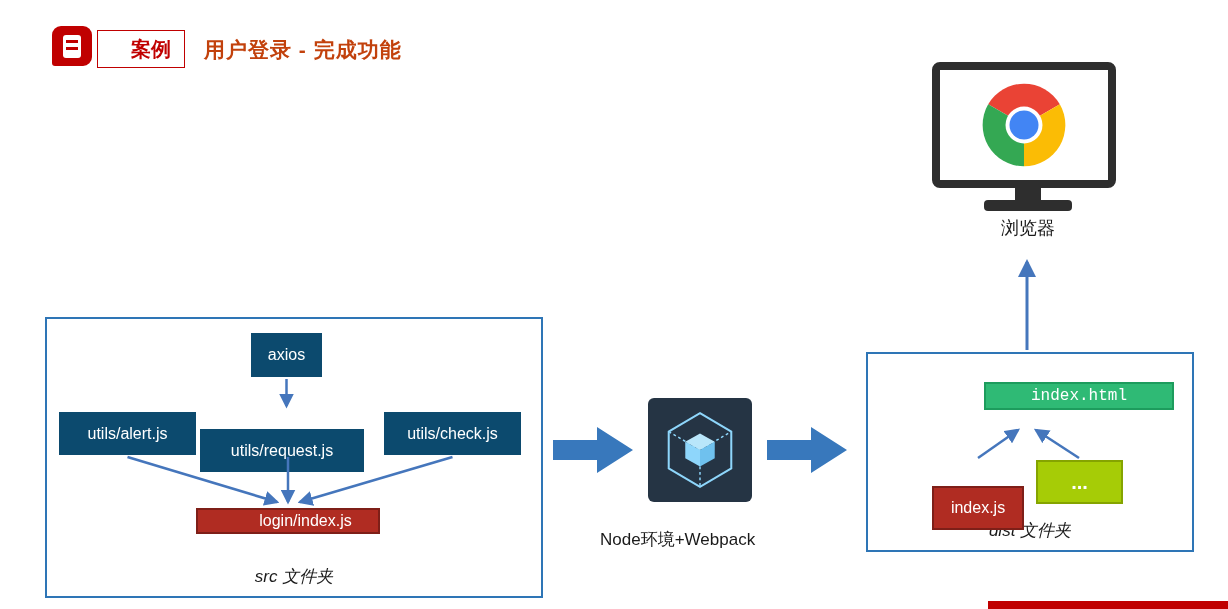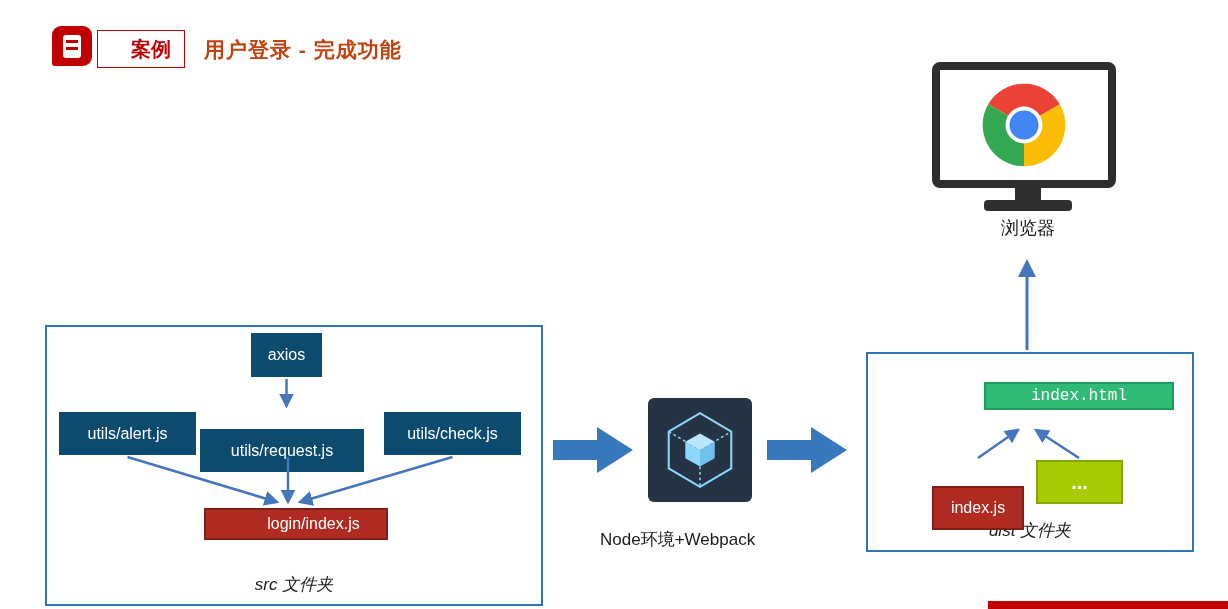--- a/index.html
+++ b/index.html
@@ -69,42 +69,42 @@
   }
   .group-box .group-label {
     position: absolute;
     left: 0; right: 0;
     bottom: 8px;
     text-align: center;
     font-size: 17px;
     color: #1a1a1a;
     font-style: italic;
   }
-  .src-box  { left: 45px;  top: 325px; width: 494px; height: 277px; }
+  .src-box  { left: 45px;  top: 317px; width: 494px; height: 277px; }
   .dist-box { left: 866px; top: 352px; width: 324px; height: 196px; }
 
   
   .node {
     position: absolute;
     display: flex; align-items: center; justify-content: center;
     color: #ffffff;
     font-size: 16px;
     text-align: center;
     box-sizing: border-box;
   }
   .node.orange { background: #0c4a6e; border: 2px solid #0c4a6e; text-align: right; }
   .node.darkred { background: #B02C22; border: 2px solid #7E1F18; }
   .node.green { background: #2FBA75; border: 2px solid #1D9C5D; }
   .node.yellowgreen { background: #A6CC06; border: 2px solid #85A400; }
 
   .node-axios   { left: 251px; top: 333px; width: 71px;  height: 44px; }
   .node-alert   { left: 59px;  top: 412px; width: 137px; height: 43px; }
   .node-request { left: 200px; top: 412px; width: 164px; height: 43px; margin-top: 17px; }
   .node-check   { left: 384px; top: 412px; width: 137px; height: 43px; }
-  .node-login   { left: 204px; top: 508px; width: 184px; height: 32px; padding-left: 35px; }
+  .node-login   { left: 196px; top: 508px; width: 184px; height: 26px; padding-left: 35px; }
 
   .node-index-html { left: 984px;  top: 382px; width: 190px; height: 28px; font-family: Liberation Mono, monospace; }
   .node-index-js   { left: 932px;  top: 486px; width: 92px;  height: 44px; }
   .node-dots       { left: 1036px; top: 460px; width: 87px;  height: 44px; font-size: 20px; font-weight: bold; }
 
   
   .fat-arrow {
     position: absolute;
     width: 80px; height: 46px;
     background: #3878BC;

